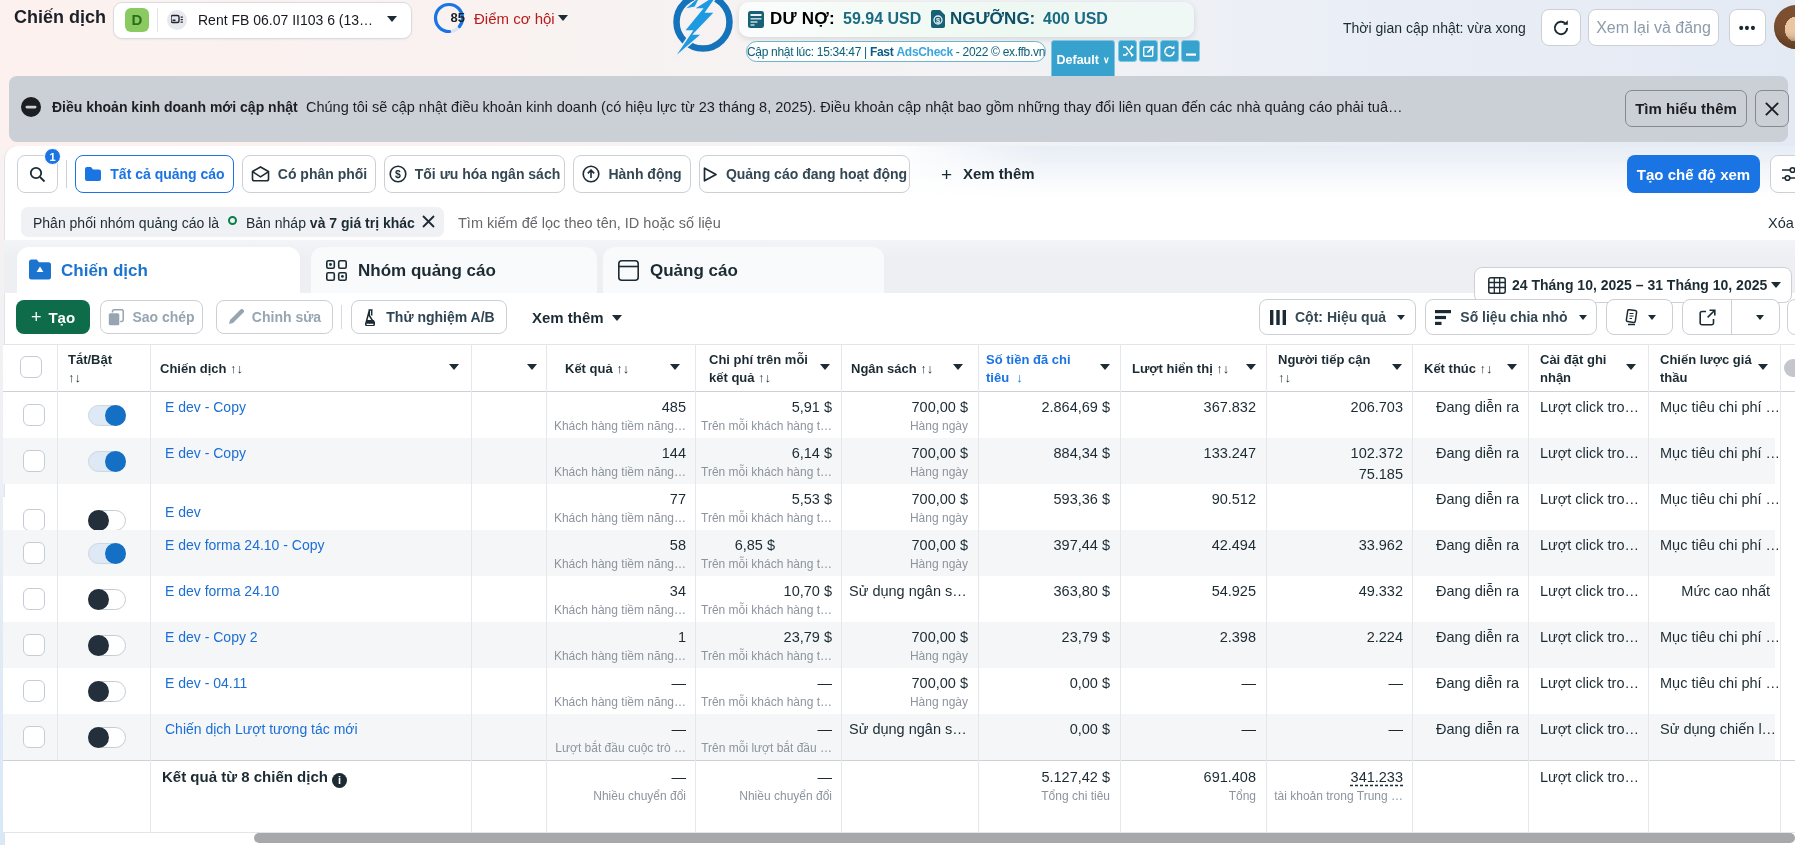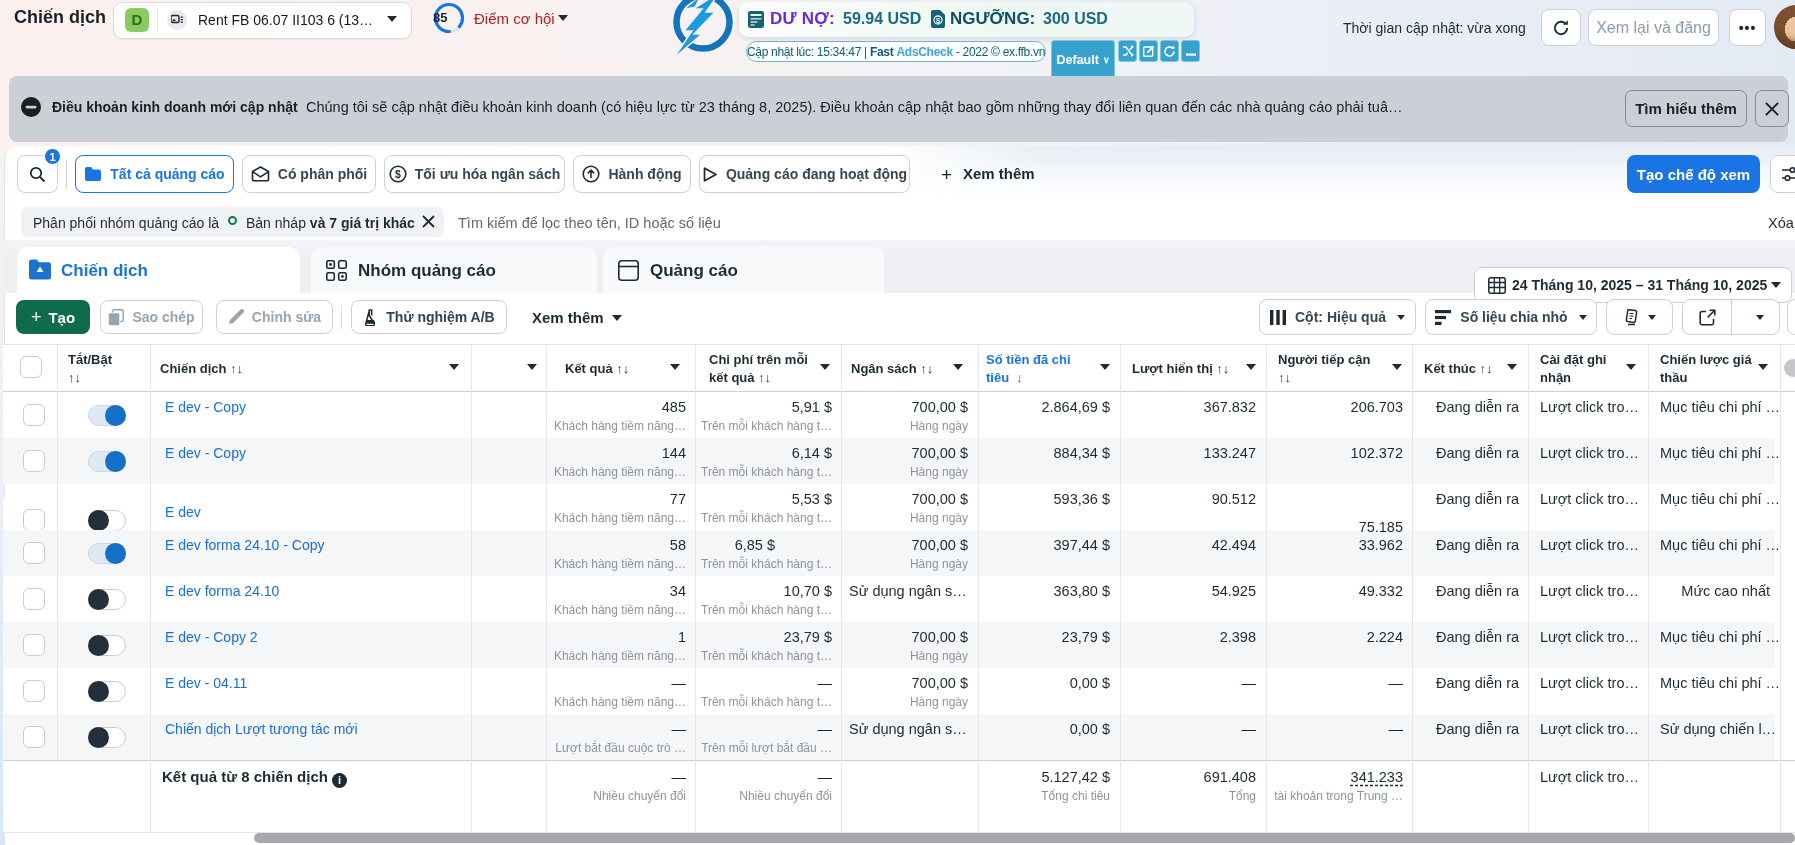--- a/index.html
+++ b/index.html
@@ -36,40 +36,40 @@
     <rect x="9.5" y="2.5" width="2.5" height="1.2" rx=".6" fill="#20262e"></rect>
     <rect x="9.5" y="5" width="2.5" height="1.2" rx=".6" fill="#20262e"></rect>
     <rect x="9.5" y="7.5" width="2.5" height="1.2" rx=".6" fill="#20262e"></rect>
   </svg>
 <div class="abs" style="left:198px;top:12px;font-size:14px;color:#16191f">Rent FB 06.07 II103 6 (13…</div>
 <div class="caret" style="left:387px;top:16px"></div>
 <svg class="abs" style="left:433px;top:2px" width="32" height="32" viewBox="0 0 32 32">
     <circle cx="16" cy="16" r="13.5" fill="none" stroke="#dbe4f2" stroke-width="3.2"></circle>
     <circle cx="16" cy="16" r="13.5" fill="none" stroke="#1b74e4" stroke-width="3.2" stroke-dasharray="73 12" stroke-dashoffset="-10" transform="rotate(45 16 16)" stroke-linecap="round"></circle>
   </svg>
-<div class="abs" style="left:433px;top:2px;width:32px;height:32px;text-align:left;line-height:32px;font-size:13px;font-weight:700;color:#1c2028">85</div>
+<div class="abs" style="left:433px;top:2px;width:32px;height:32px;text-align:right;line-height:32px;font-size:13px;font-weight:700;color:#1c2028">85</div>
 <div class="abs" style="left:474px;top:10px;font-size:15px;color:#b91c1c">Điểm cơ hội</div>
 <div class="caret" style="left:558px;top:15px"></div>
 <div class="abs" style="left:739px;top:2px;width:455px;height:35px;border-radius:10px;background:linear-gradient(90deg,#fbfdfd 0%,#f3faf5 35%,#eef8f2 60%,#f0f8f6 100%);box-shadow:0 2px 6px rgba(0,0,0,.12)"></div>
 <svg class="abs" style="left:748px;top:11px" width="16" height="17" viewBox="0 0 16 17">
     <rect x="0" y="0" width="16" height="17" rx="2.5" fill="#176075"></rect>
     <rect x="2.5" y="3" width="11" height="2" fill="#e8f2f5"></rect>
     <rect x="2.5" y="7" width="11" height="1.6" fill="#bcd3da"></rect>
     <rect x="2.5" y="10.2" width="7" height="1.6" fill="#bcd3da"></rect>
     <rect x="2.5" y="13.2" width="4" height="1.6" fill="#bcd3da"></rect>
   </svg>
-<div class="abs" style="left:770px;top:9px;font-size:17px;font-weight:700;color:#6d28d9;letter-spacing:.2px">DƯ NỢ:</div>
+<div class="abs" style="left:770px;top:9px;font-size:17px;font-weight:700;color:#000000;letter-spacing:.2px">DƯ NỢ:</div>
 <div class="abs" style="left:843px;top:10px;font-size:16px;font-weight:700;color:#1a6a83">59.94 USD</div>
 <svg class="abs" style="left:931px;top:10px" width="14" height="18" viewBox="0 0 14 18">
     <path d="M2 0h7l5 5v11a2 2 0 0 1-2 2H2a2 2 0 0 1-2-2V2a2 2 0 0 1 2-2z" fill="#176075"></path>
     <circle cx="7" cy="10" r="4" fill="none" stroke="#e8f2f5" stroke-width="1.3"></circle>
     <text x="7" y="12.6" font-size="7.5" font-weight="bold" fill="#e8f2f5" text-anchor="middle" font-family="Liberation Sans">$</text>
   </svg>
 <div class="abs" style="left:950px;top:9px;font-size:17px;font-weight:700;color:#0d4f66">NGƯỠNG:</div>
-<div class="abs" style="left:1043px;top:10px;font-size:16px;font-weight:700;color:#1a6a83">300 USD</div>
+<div class="abs" style="left:1043px;top:10px;font-size:16px;font-weight:700;color:#1a6a83">400 USD</div>
 <div class="abs" style="left:746px;top:41px;width:300px;height:21px;border:1.5px solid #6fb3cc;border-radius:11px;background:#fdfefe;display:flex;align-items:center;justify-content:center">
     <span style="font-size:12px;letter-spacing:-0.3px;color:#0e607a;white-space:nowrap">Cập nhật lúc: 15:34:47 | <b style="color:#0c5a86">Fast</b> <span style="color:#3ba6de;font-weight:700">AdsCheck</span> - 2022 © ex.ffb.vn</span>
   </div>
 <div class="abs" style="left:1051px;top:40px;width:64px;height:39px;background:#38a2ce;border:1px solid #7cc7e2;border-radius:3px;color:#fff;font-size:12.5px;font-weight:700;display:flex;align-items:center;justify-content:center;gap:4px">Default <span style="font-size:9px">∨</span></div>
 <div class="abs" style="left:1118px;top:40px;width:19px;height:22px;background:#38a2ce;border:1px solid #7cc7e2;border-radius:3px;display:flex;align-items:center;justify-content:center">
     <svg width="12" height="12" viewBox="0 0 12 12">
       <path d="M1 2h3l6 8h1M11 2h-1L8 4.7M1 10h3l1.6-2.2" stroke="#fff" stroke-width="1.6" fill="none"></path>
       <path d="M9 0l3 2-3 2zM9 8l3 2-3 2z" fill="#fff"></path>
     </svg>
   </div>
@@ -348,21 +348,21 @@
 <div class="v" style="left:1540px;top:445px">Lượt click tro…</div>
 <div class="v" style="left:1660px;top:445px;width:118px;overflow:hidden;white-space:nowrap">Mục tiêu chi phí …</div>
 <div class="v" style="right:1109px;top:491px">77</div>
 <div class="s" style="right:1109px;top:511px">Khách hàng tiềm năng…</div>
 <div class="v" style="right:963px;top:491px">5,53 $</div>
 <div class="s" style="right:963px;top:511px">Trên mỗi khách hàng t…</div>
 <div class="v" style="right:827px;top:491px">700,00 $</div>
 <div class="s" style="right:827px;top:511px">Hàng ngày</div>
 <div class="v" style="right:685px;top:491px">593,36 $</div>
 <div class="v" style="right:539px;top:491px">90.512</div>
-<div class="v" style="right:392px;top:519px">75.185</div>
+<div class="v" style="right:392px;top:466px">75.185</div>
 <div class="v" style="left:1436px;top:491px">Đang diễn ra</div>
 <div class="v" style="left:1540px;top:491px">Lượt click tro…</div>
 <div class="v" style="left:1660px;top:491px;width:118px;overflow:hidden;white-space:nowrap">Mục tiêu chi phí …</div>
 <div class="v" style="right:1109px;top:537px">58</div>
 <div class="s" style="right:1109px;top:557px">Khách hàng tiềm năng…</div>
 <div class="v" style="right:1020px;top:537px">6,85 $</div>
 <div class="s" style="right:963px;top:557px">Trên mỗi khách hàng t…</div>
 <div class="v" style="right:827px;top:537px">700,00 $</div>
 <div class="s" style="right:827px;top:557px">Hàng ngày</div>
 <div class="v" style="right:685px;top:537px">397,44 $</div>

